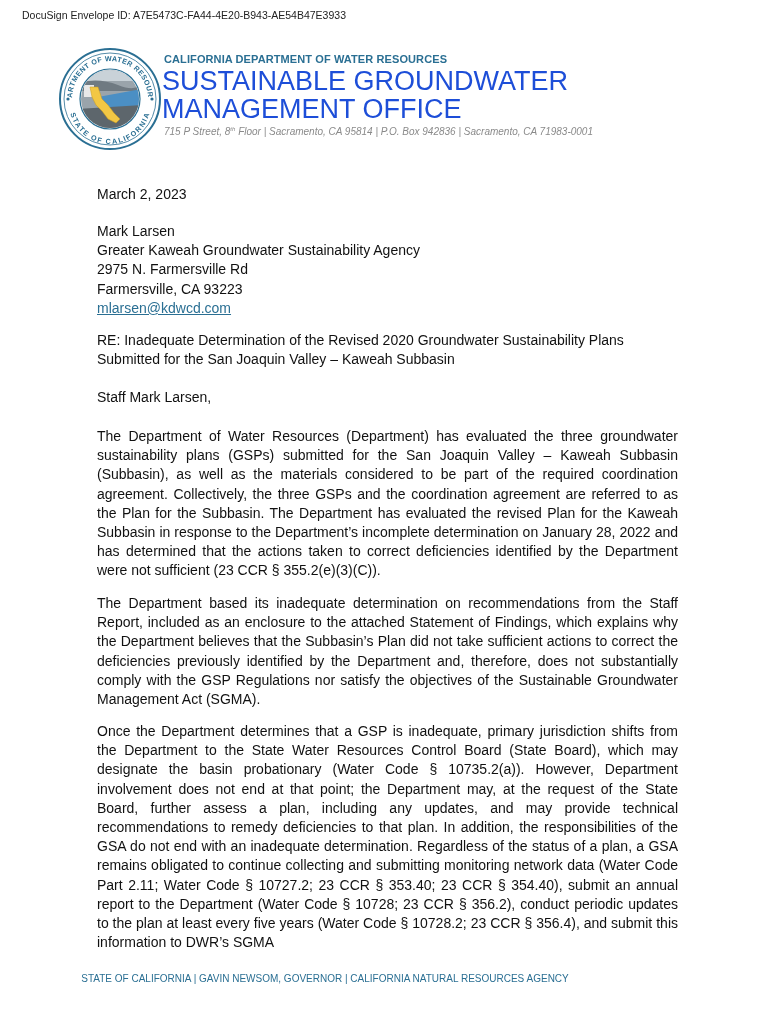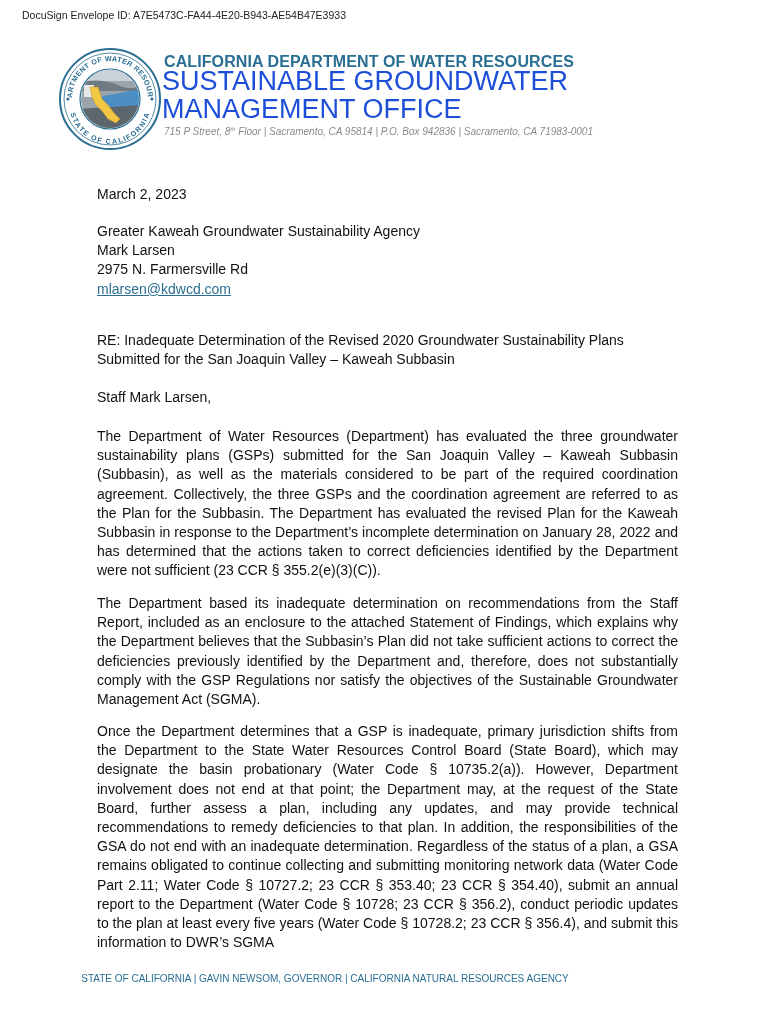--- a/index.html
+++ b/index.html
@@ -1,19 +1,19 @@
 <!DOCTYPE html>
 <html><head>
 <meta charset="utf-8">
 <style>
   html, body { margin: 0; padding: 0; background: #ffffff; }
   body { width: 770px; height: 1024px; position: relative; overflow: hidden; font-family: "Liberation Sans", sans-serif; color: #111; }
   .envelope { position: absolute; left: 22px; top: 9px; font-size: 10.5px; color: #222; }
   .seal { position: absolute; left: 58px; top: 47px; width: 104px; height: 104px; }
-  .agency { position: absolute; left: 164px; top: 53px; font-size: 16px; font-weight: bold; color: #2a6f93; letter-spacing: 0.1px; }
+  .agency { position: absolute; left: 164px; top: 53px; font-size: 11px; font-weight: bold; color: #2a6f93; letter-spacing: 0.1px; }
   .office { position: absolute; left: 162px; top: 67px; font-size: 27px; line-height: 28px; color: #1d4ed8; letter-spacing: 0px; }
   .address { position: absolute; left: 164px; top: 126px; font-size: 10px; font-style: italic; color: #8a8a8a; }
   .address sup { font-size: 6px; }
   .letter { position: absolute; left: 97px; width: 581px; font-size: 14px; line-height: 19.2px; color: #111; }
   .date { top: 185px; }
   .recipient { top: 222px; }
   .recipient div { white-space: nowrap; }
   .email { color: #2a6f93; text-decoration: underline; }
   .re { top: 331px; }
   .salutation { top: 388px; }
@@ -60,23 +60,24 @@
 <div class="agency">CALIFORNIA DEPARTMENT OF WATER RESOURCES</div>
 <div class="office">
   <div>SUSTAINABLE GROUNDWATER</div>
   <div>MANAGEMENT OFFICE</div>
 </div>
 <div class="address"><span>715 P Street, 8</span><sup>th</sup><span> Floor | Sacramento, CA 95814 | P.O. Box 942836 | Sacramento, CA 71983-0001</span></div>
 
 <div class="letter date">March 2, 2023</div>
 
 <div class="letter recipient">
+  <div>Mark Larsen</div>
   <div>Greater Kaweah Groundwater Sustainability Agency</div>
-  <div>Mark Larsen</div>
   <div>2975 N. Farmersville Rd</div>
+  <div>Farmersville, CA 93223</div>
   <div><a class="email">mlarsen@kdwcd.com</a></div>
 </div>
 
 <div class="letter re">RE: Inadequate Determination of the Revised 2020 Groundwater Sustainability Plans Submitted for the San Joaquin Valley – Kaweah Subbasin</div>
 
 <div class="letter salutation">Staff Mark Larsen,</div>
 
 <div class="letter p1">The Department of Water Resources (Department) has evaluated the three groundwater sustainability plans (GSPs) submitted for the San Joaquin Valley – Kaweah Subbasin (Subbasin), as well as the materials considered to be part of the required coordination agreement. Collectively, the three GSPs and the coordination agreement are referred to as the Plan for the Subbasin. The Department has evaluated the revised Plan for the Kaweah Subbasin in response to the Department’s incomplete determination on January 28, 2022 and has determined that the actions taken to correct deficiencies identified by the Department were not sufficient (23 CCR § 355.2(e)(3)(C)).</div>
 <div class="letter p2">The Department based its inadequate determination on recommendations from the Staff Report, included as an enclosure to the attached Statement of Findings, which explains why the Department believes that the Subbasin’s Plan did not take sufficient actions to correct the deficiencies previously identified by the Department and, therefore, does not substantially comply with the GSP Regulations nor satisfy the objectives of the Sustainable Groundwater Management Act (SGMA).</div>
 <div class="letter p3">Once the Department determines that a GSP is inadequate, primary jurisdiction shifts from the Department to the State Water Resources Control Board (State Board), which may designate the basin probationary (Water Code § 10735.2(a)). However, Department involvement does not end at that point; the Department may, at the request of the State Board, further assess a plan, including any updates, and may provide technical recommendations to remedy deficiencies to that plan. In addition, the responsibilities of the GSA do not end with an inadequate determination.  Regardless of the status of a plan, a GSA remains obligated to continue collecting and submitting monitoring network data (Water Code Part 2.11; Water Code § 10727.2; 23 CCR § 353.40; 23 CCR § 354.40), submit an annual report to the Department (Water Code § 10728; 23 CCR § 356.2), conduct periodic updates to the plan at least every five years (Water Code § 10728.2; 23 CCR § 356.4), and submit this information to DWR’s SGMA</div>

